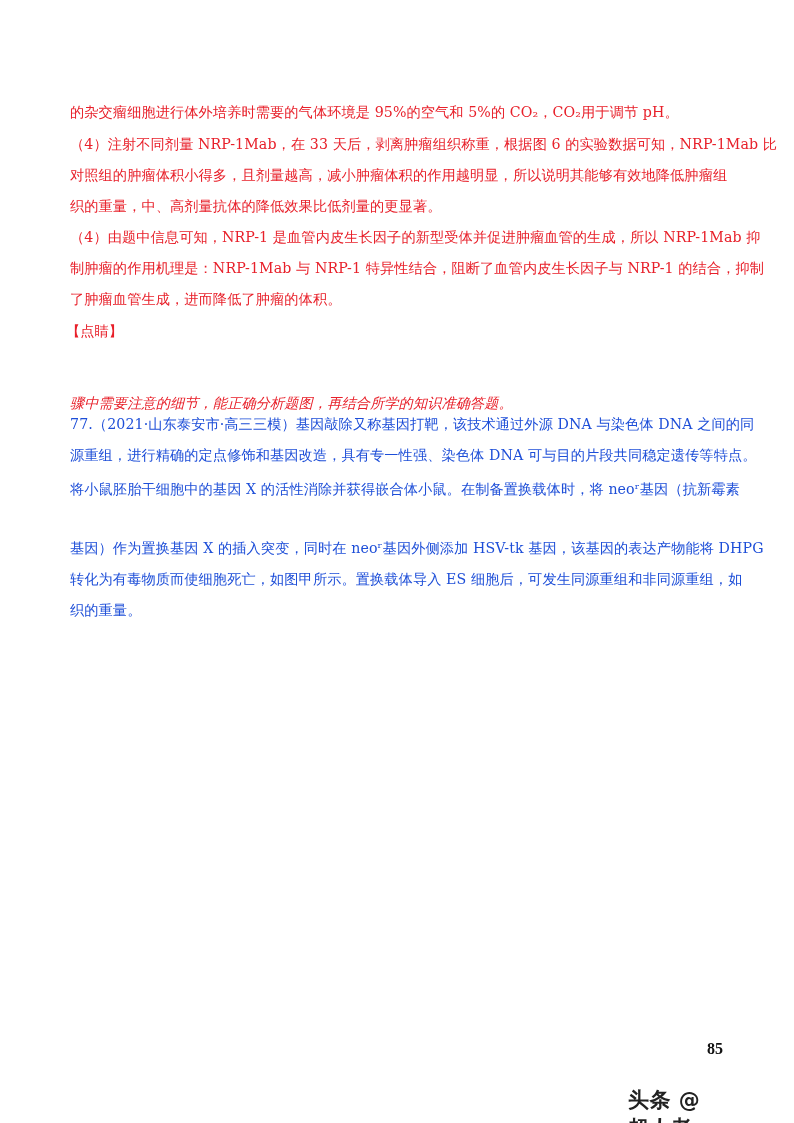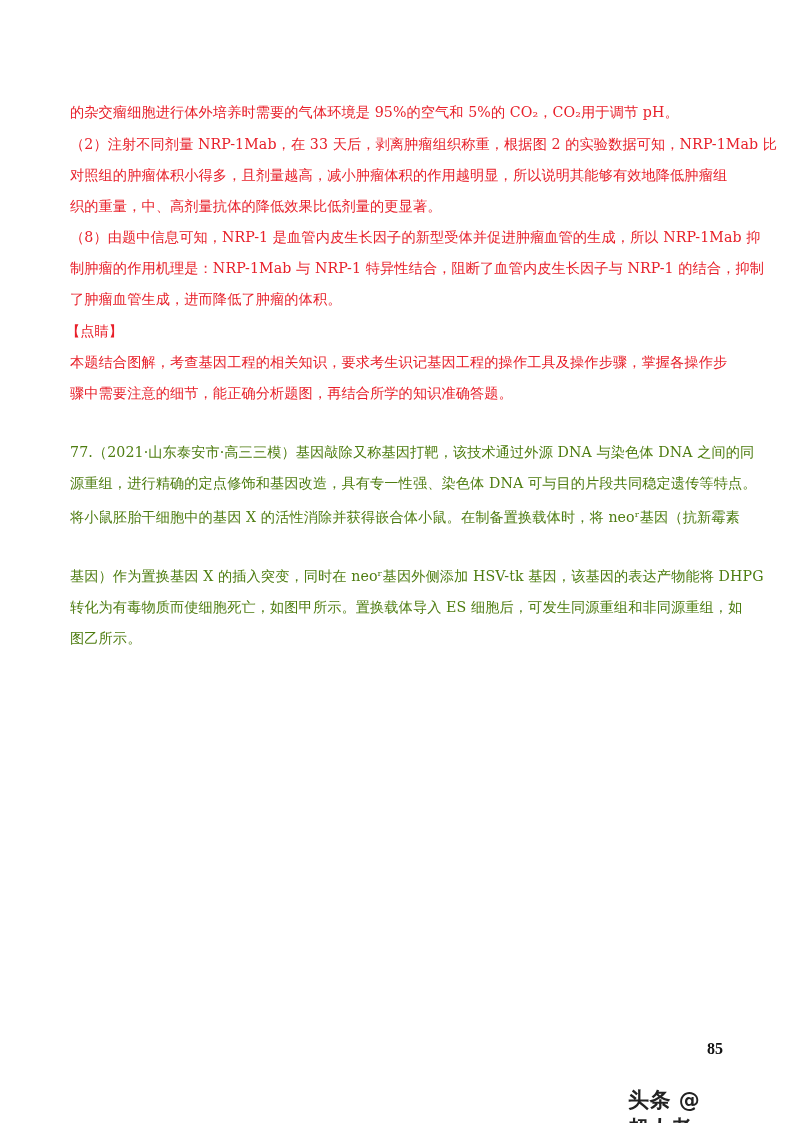--- a/index.html
+++ b/index.html
@@ -6,51 +6,50 @@
   body {
     width: 794px; height: 1123px; background: #ffffff; position: relative; overflow: hidden;
     font-family: "DejaVu Serif", "Liberation Serif", serif;
   }
   .page { position: absolute; left: 0; top: 0; width: 711px; height: 1123px; }
   .line {
     position: absolute; left: 70px; white-space: nowrap;
     font-size: 14.2px; line-height: 18px; letter-spacing: 0.1px;
   }
   .red { color: #e8202a; }
-  .black { color: #4d7c0f; margin-top: 28px; }
+  .black { color: #1d4ed8; }
   .page-num {
     position: absolute; left: 707px; top: 1040px; font-size: 16px; font-weight: bold; color: #111;
     font-family: "Liberation Serif", serif;
   }
   .watermark {
     position: absolute; left: 628px; top: 1086px; font-size: 21px; color: #222;
     font-family: "DejaVu Sans", sans-serif; letter-spacing: 0.5px;
     text-shadow: 0 0 1px #fff, 0 0 2px #fff;
     font-weight: bold;
   }
 </style>
 </head>
 <body>
 
 <div class="page">
 
   <div class="line red" style="top:103px;">的杂交瘤细胞进行体外培养时需要的气体环境是 95%的空气和 5%的 CO₂，CO₂用于调节 pH。</div>
-  <div class="line red" style="top:135px;">（2）注射不同剂量 NRP-1Mab，在 33 天后，剥离肿瘤组织称重，根据图 2 的实验数据可知，NRP-1Mab 比</div>
+  <div class="line red" style="top:135px;">（4）注射不同剂量 NRP-1Mab，在 33 天后，剥离肿瘤组织称重，根据图 6 的实验数据可知，NRP-1Mab 比</div>
   <div class="line red" style="top:166px;">对照组的肿瘤体积小得多，且剂量越高，减小肿瘤体积的作用越明显，所以说明其能够有效地降低肿瘤组</div>
   <div class="line red" style="top:197px;">织的重量，中、高剂量抗体的降低效果比低剂量的更显著。</div>
-  <div class="line red" style="top:228px;">（8）由题中信息可知，NRP-1 是血管内皮生长因子的新型受体并促进肿瘤血管的生成，所以 NRP-1Mab 抑</div>
+  <div class="line red" style="top:228px;">（4）由题中信息可知，NRP-1 是血管内皮生长因子的新型受体并促进肿瘤血管的生成，所以 NRP-1Mab 抑</div>
   <div class="line red" style="top:259px;">制肿瘤的作用机理是：NRP-1Mab 与 NRP-1 特异性结合，阻断了血管内皮生长因子与 NRP-1 的结合，抑制</div>
   <div class="line red" style="top:290px;">了肿瘤血管生成，进而降低了肿瘤的体积。</div>
 
   <div class="line red" style="top:322px; left:66px;">【点睛】</div>
-  <div class="line red" style="top:353px;">本题结合图解，考查基因工程的相关知识，要求考生识记基因工程的操作工具及操作步骤，掌握各操作步</div>
-  <div class="line red" style="top:384px;">骤中需要注意的细节，能正确分析题图，再结合所学的知识准确答题。</div>
+  <div class="line red" style="top:394px;font-style:italic;">骤中需要注意的细节，能正确分析题图，再结合所学的知识准确答题。</div>
 
   <div class="line black" style="top:415px;">77.（2021·山东泰安市·高三三模）基因敲除又称基因打靶，该技术通过外源 DNA 与染色体 DNA 之间的同</div>
   <div class="line black" style="top:446px;">源重组，进行精确的定点修饰和基因改造，具有专一性强、染色体 DNA 可与目的片段共同稳定遗传等特点。</div>
   <div class="line black" style="top:480px;text-align:center;">将小鼠胚胎干细胞中的基因 X 的活性消除并获得嵌合体小鼠。在制备置换载体时，将 neoʳ基因（抗新霉素</div>
   <div class="line black" style="top:539px;">基因）作为置换基因 X 的插入突变，同时在 neoʳ基因外侧添加 HSV-tk 基因，该基因的表达产物能将 DHPG</div>
   <div class="line black" style="top:570px;">转化为有毒物质而使细胞死亡，如图甲所示。置换载体导入 ES 细胞后，可发生同源重组和非同源重组，如</div>
-  <div class="line black" style="top:601px;">图乙所示。</div>
+  <div class="line black" style="top:601px;">织的重量。</div>
 
   <div class="page-num">85</div>
   <div class="watermark">头条 @超人老师</div>
 </div>
 
 </body></html>

